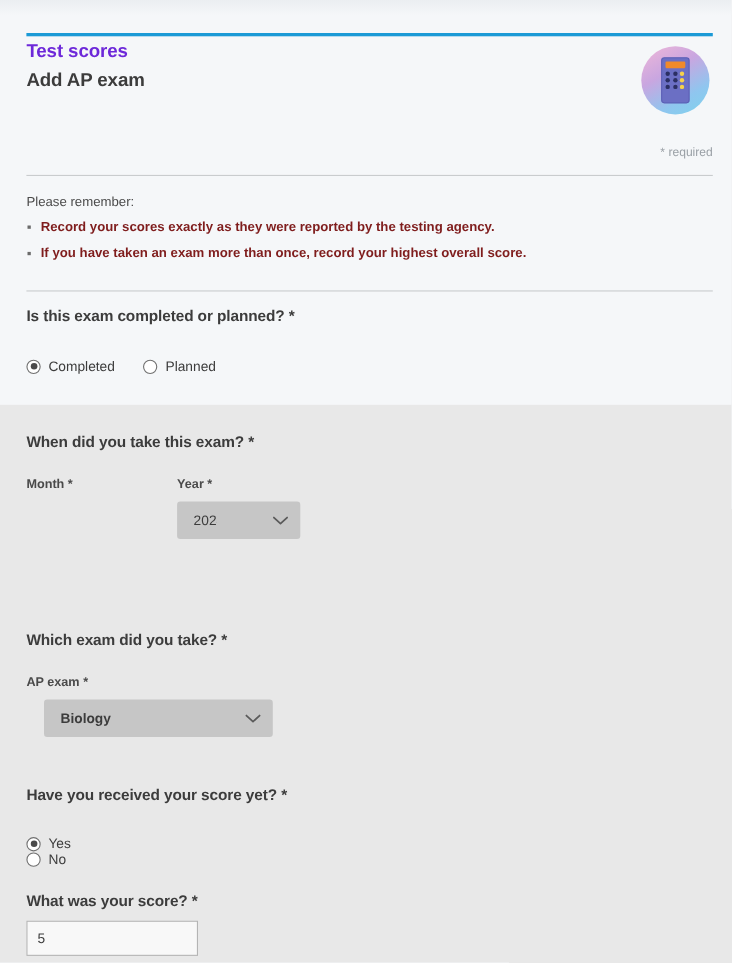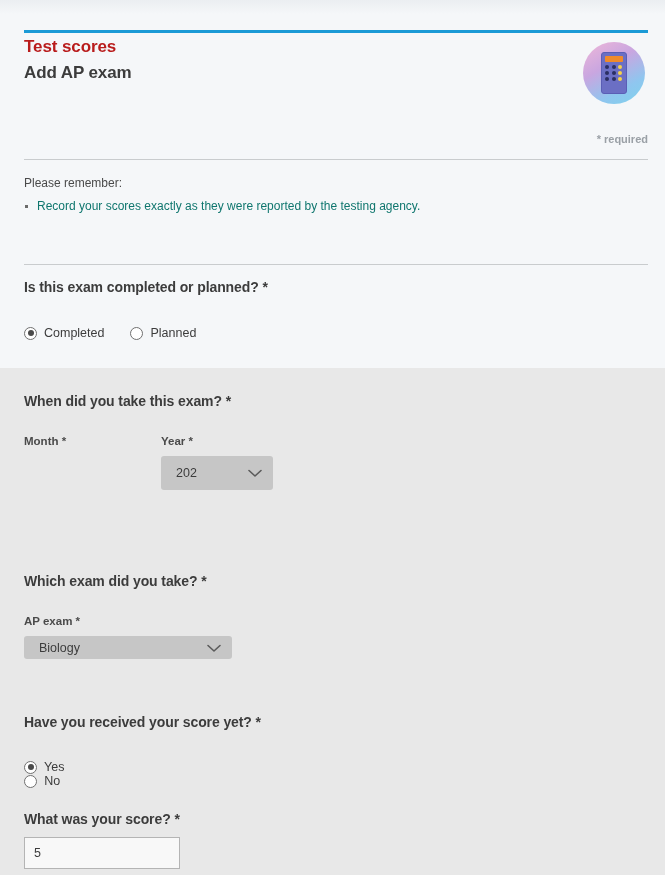--- a/index.html
+++ b/index.html
@@ -58,21 +58,21 @@
     width: 624px;
     height: 3px;
     background: #1b9ad6;
   }
   .eyebrow {
     position: absolute;
     left: 24px;
     top: 37px;
     font-size: 17px;
     font-weight: bold;
-    color: #b91c1c;
+    color: #6d28d9;
     letter-spacing: -0.1px;
   }
   .page-title {
     position: absolute;
     left: 24px;
     top: 63px;
     font-size: 17px;
     font-weight: bold;
     color: #3c3c3c;
     letter-spacing: -0.1px;
@@ -125,21 +125,20 @@
   }
   .key.amber { background: #f6d24a; }
 
   
   .required-note {
     position: absolute;
     right: 17px;
     top: 133px;
     font-size: 11px;
     color: #9aa0a6;
-    font-weight: bold;
   }
 
   
   .divider {
     position: absolute;
     left: 24px;
     width: 624px;
     height: 1px;
     background: #c9ccce;
   }
@@ -159,23 +158,24 @@
     left: 24px;
     top: 199px;
     margin: 0;
     padding: 0;
     list-style: none;
   }
   .remember-list li {
     position: relative;
     padding-left: 13px;
     font-size: 12px;
-    color: #0f766e;
+    color: #7f1d1d;
     margin-bottom: 10px;
     line-height: 14px;
+    font-weight: bold;
   }
   .remember-list li::before {
     content: "";
     position: absolute;
     left: 1px;
     top: 6px;
     width: 3px;
     height: 3px;
     background: #6b6b6b;
   }
@@ -253,21 +253,21 @@
     background: #c6c6c6;
     border: none;
     border-radius: 3px;
     box-sizing: border-box;
     display: flex;
     align-items: center;
     cursor: pointer;
   }
   .sel-month  { left: 24px;  top: 456px; width: 112px; height: 34px; }
   .sel-year   { left: 161px; top: 456px; width: 112px; height: 34px; gap: 48px; }
-  .sel-apexam { left: 24px;  top: 636px; width: 208px; height: 23px; }
+  .sel-apexam { left: 40px;  top: 636px; width: 208px; height: 34px; font-weight: bold; }
 
   .select-value {
     font-size: 12.5px;
     color: #3c3c3c;
     padding-left: 15px;
     flex: 1;
     white-space: nowrap;
     overflow: hidden;
   }
   .chevron {
@@ -324,20 +324,21 @@
     </div>
   </div>
 
   <div class="required-note">* required</div>
 
   <div class="divider d1"></div>
 
   <div class="remember-lead">Please remember:</div>
   <ul class="remember-list">
     <li>Record your scores exactly as they were reported by the testing agency.</li>
+    <li>If you have taken an exam more than once, record your highest overall score.</li>
   </ul>
 
   <div class="divider d2"></div>
 
   <div class="question q-completed">Is this exam completed or planned? *</div>
   <div class="radio-row r-completed">
     <label class="radio-item">
       <span class="radio-dot checked"></span>
       <span class="radio-label">Completed</span>
     </label>

